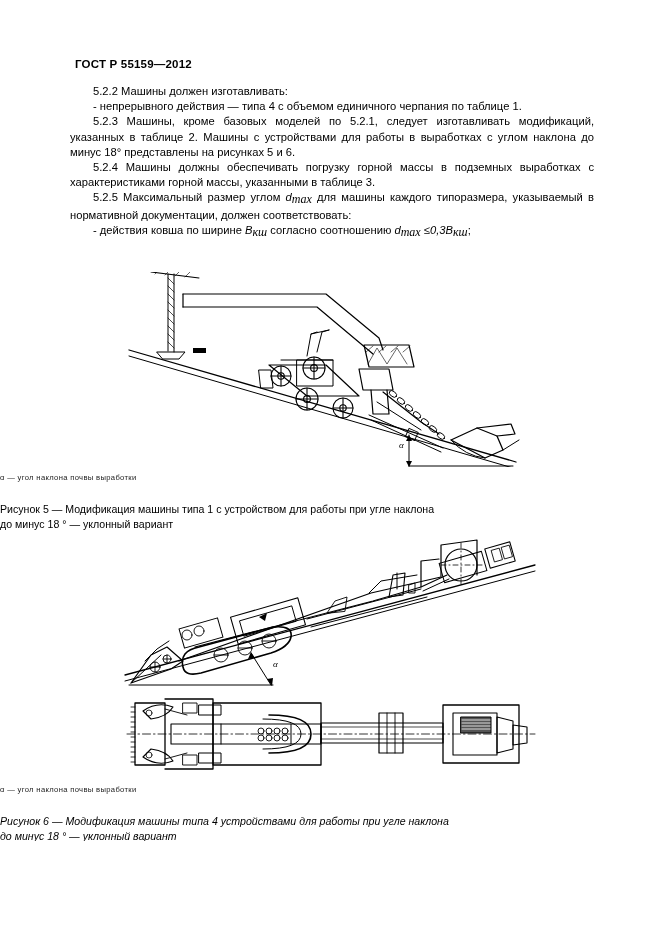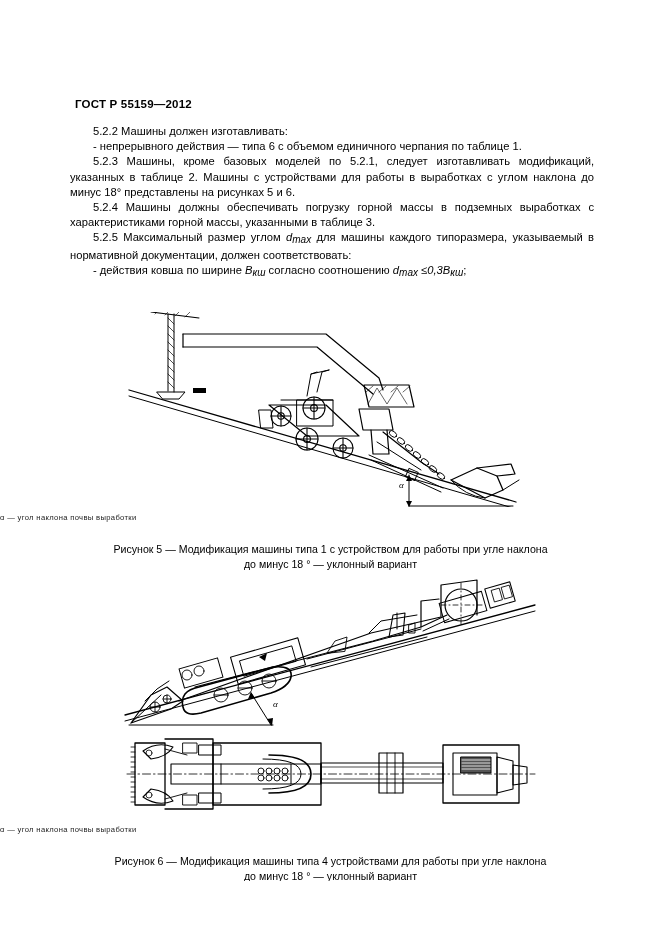--- a/index.html
+++ b/index.html
@@ -10,21 +10,20 @@
   body {
     font-family: "Liberation Sans", sans-serif;
     color: #000000;
   }
   .page {
     position: relative;
     width: 661px;
     height: 841px;
     background: #ffffff;
     overflow: hidden;
-    margin-top: 40px;
   }
 
   
   .doc-header {
     position: absolute;
     left: 75px;
     top: 58px;
     font-size: 11.5px;
     font-weight: bold;
     letter-spacing: 0.2px;
@@ -40,53 +39,53 @@
     line-height: 15.2px;
     text-align: justify;
   }
   .body-text p {
     margin: 0;
     text-align: justify;
     text-justify: inter-word;
   }
   .p-indent { text-indent: 23px; }
   .p-dash  { text-indent: 23px; }
-  .frac-sub { font-size: 10px; vertical-align: -2px; font-style: italic; }
+  .frac-sub { font-size: 12px; vertical-align: -2px; font-style: italic; font-family: Liberation Serif, serif; }
   .ital { font-style: italic; }
 
   
   .figure {
     position: absolute;
     left: 0;
     width: 661px;
   }
   .fig-canvas {
     display: block;
     margin: 0 auto;
   }
   .fig-legend {
     text-align: left;
     font-size: 7.6px;
     letter-spacing: 0.35px;
     color: #1a1a1a;
   }
   .fig-caption {
-    text-align: center;
+    text-align: left;
     font-size: 10.6px;
     line-height: 14.5px;
     color: #000;
   }
 
   #figure-5 { top: 272px; }
   #figure-6 { top: 535px; }
 
   .fig5-legend { margin-top: 6px; }
   .fig5-caption { margin-top: 20px; }
   .fig6-legend { margin-top: 8px; }
-  .fig6-caption { margin-top: 20px; }
+  .fig6-caption { margin-top: 20px; font-style: italic; }
 
   
   .page-number {
     position: absolute;
     left: 70px;
     top: 843px;
     font-size: 11px;
   }
 </style>
 </head>
@@ -94,21 +93,21 @@
 
 <div class="page">
 
   <div class="doc-header">ГОСТ Р 55159—2012</div>
 
   <div class="body-text">
 
     <p class="p-indent">5.2.2 Машины должен изготавливать:</p>
 
 
-    <p class="p-dash">- непрерывного действия — типа 6 с объемом единичного черпания по  таблице 1.</p>
+    <p class="p-dash">- непрерывного действия — типа 4 с объемом единичного черпания по  таблице 1.</p>
 
     <p class="p-indent">5.2.3 Машины, кроме базовых моделей по 5.2.1, следует изготавливать модификаций, указанных в таблице 2. Машины с устройствами для работы в выработках с углом наклона до минус 18° представлены на рисунках 5 и 6.</p>
 
     <p class="p-indent">5.2.4 Машины должны обеспечивать погрузку горной массы в подземных выработках с характеристиками горной массы, указанными в таблице 3.</p>
 
     <p class="p-indent"><span>5.2.5 Максимальный размер углом </span><span class="ital">d</span><span class="frac-sub">max</span><span> для машины каждого типоразмера, указываемый в нормативной документации, должен соответствовать:</span></p>
 
     <p class="p-dash"><span>- действия ковша по ширине </span><span class="ital">B</span><span class="frac-sub">кш</span><span> согласно соотношению </span><span class="ital">d</span><span class="frac-sub">max</span><span class="ital"> ≤0,3B</span><span class="frac-sub">кш</span><span>;</span></p>
 
   </div>

